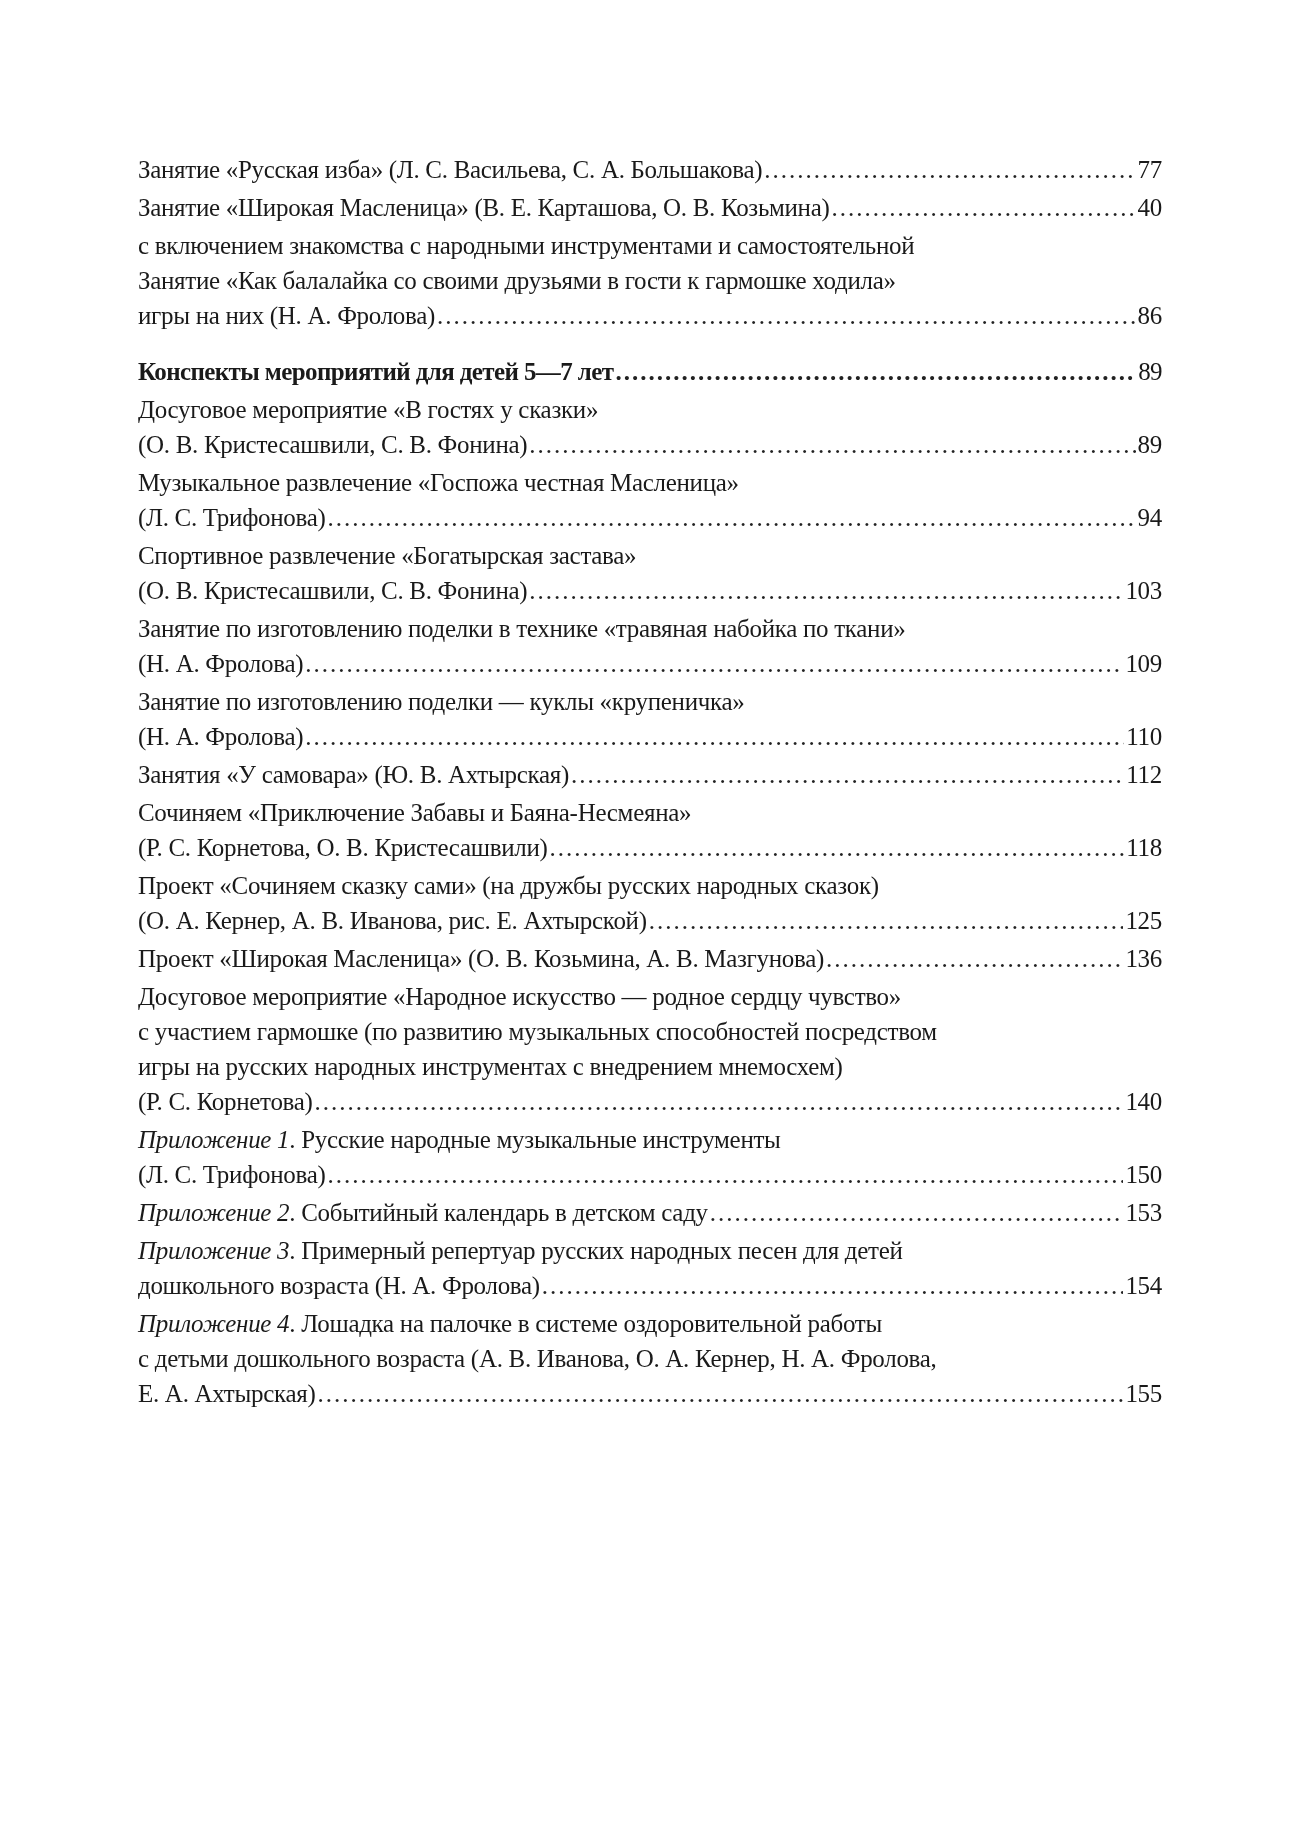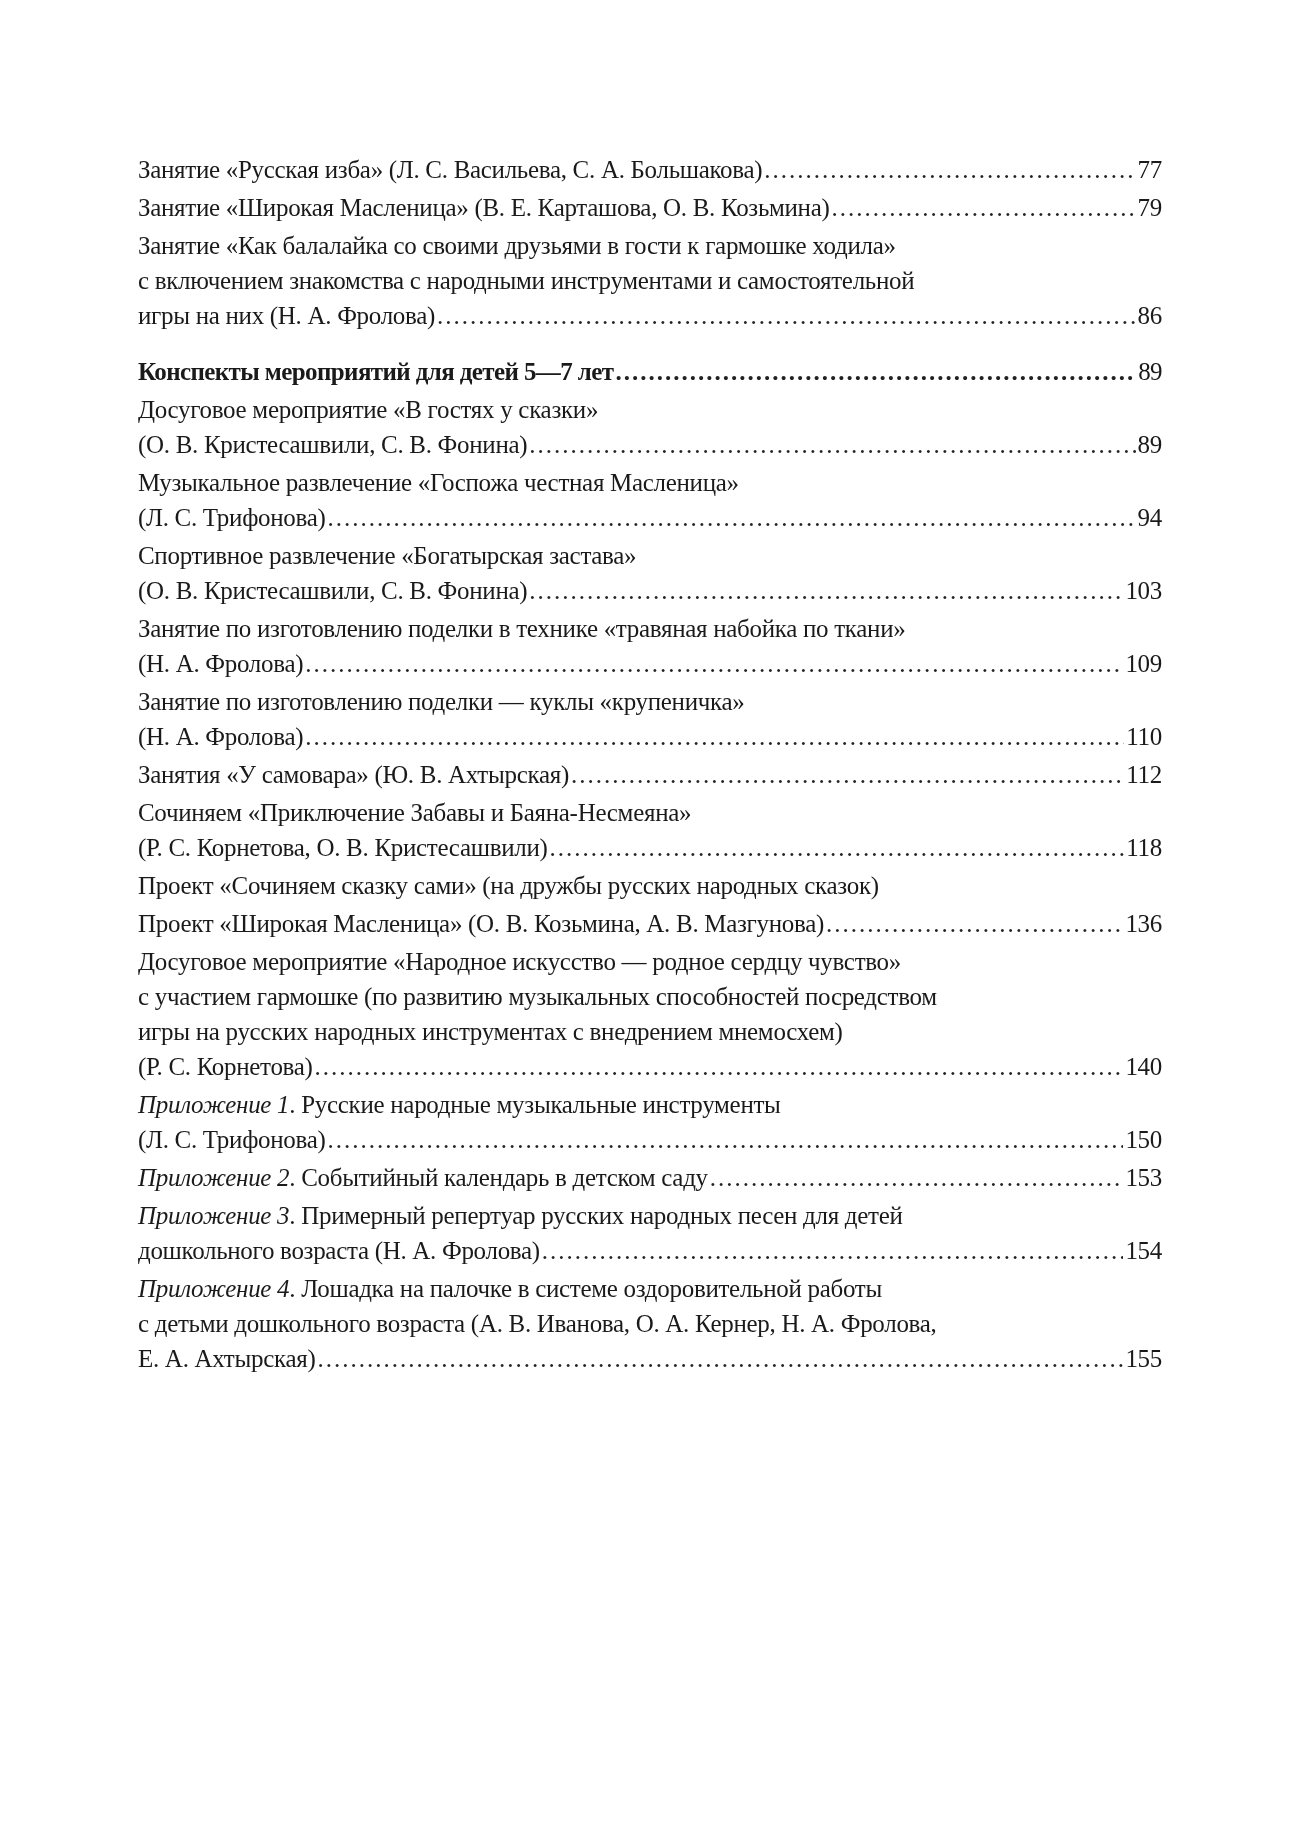--- a/index.html
+++ b/index.html
@@ -25,26 +25,26 @@
       <div class="last">
         <span class="txt"><span>Занятие «Русская изба» (Л. С. Васильева, С. А. Большакова)</span></span>
         <span class="dots"></span>
         <span class="pg">77</span>
       </div>
     </div>
     <div class="entry">
       <div class="last">
         <span class="txt"><span>Занятие «Широкая Масленица» (В. Е. Карташова, О. В. Козьмина)</span></span>
         <span class="dots"></span>
-        <span class="pg">79</span>
+        <span class="pg">40</span>
       </div>
     </div>
     <div class="entry">
+      <span class="line"><span>с включением знакомства с народными инструментами и самостоятельной</span></span>
       <span class="line"><span>Занятие «Как балалайка со своими друзьями в гости к гармошке ходила»</span></span>
-      <span class="line"><span>с включением знакомства с народными инструментами и самостоятельной</span></span>
       <div class="last">
         <span class="txt"><span>игры на них (Н. А. Фролова)</span></span>
         <span class="dots"></span>
         <span class="pg">86</span>
       </div>
     </div>
     <div class="entry">
       <div class="last bold">
         <span class="txt"><span>Конспекты мероприятий для детей 5—7 лет</span></span>
         <span class="dots"></span>
@@ -101,20 +101,25 @@
     <div class="entry">
       <span class="line"><span>Сочиняем «Приключение Забавы и Баяна-Несмеяна»</span></span>
       <div class="last">
         <span class="txt"><span>(Р. С. Корнетова, О. В. Кристесашвили)</span></span>
         <span class="dots"></span>
         <span class="pg">118</span>
       </div>
     </div>
     <div class="entry">
       <span class="line"><span>Проект «Сочиняем сказку сами» (на дружбы русских народных сказок)</span></span>
+      <div class="last">
+        <span class="txt"><span>(О. А. Кернер, А. В. Иванова, рис. Е. Ахтырской)</span></span>
+        <span class="dots"></span>
+        <span class="pg">125</span>
+      </div>
     </div>
     <div class="entry">
       <div class="last">
         <span class="txt"><span>Проект «Широкая Масленица» (О. В. Козьмина, А. В. Мазгунова)</span></span>
         <span class="dots"></span>
         <span class="pg">136</span>
       </div>
     </div>
     <div class="entry">
       <span class="line"><span>Досуговое мероприятие «Народное искусство — родное сердцу чувство»</span></span>

